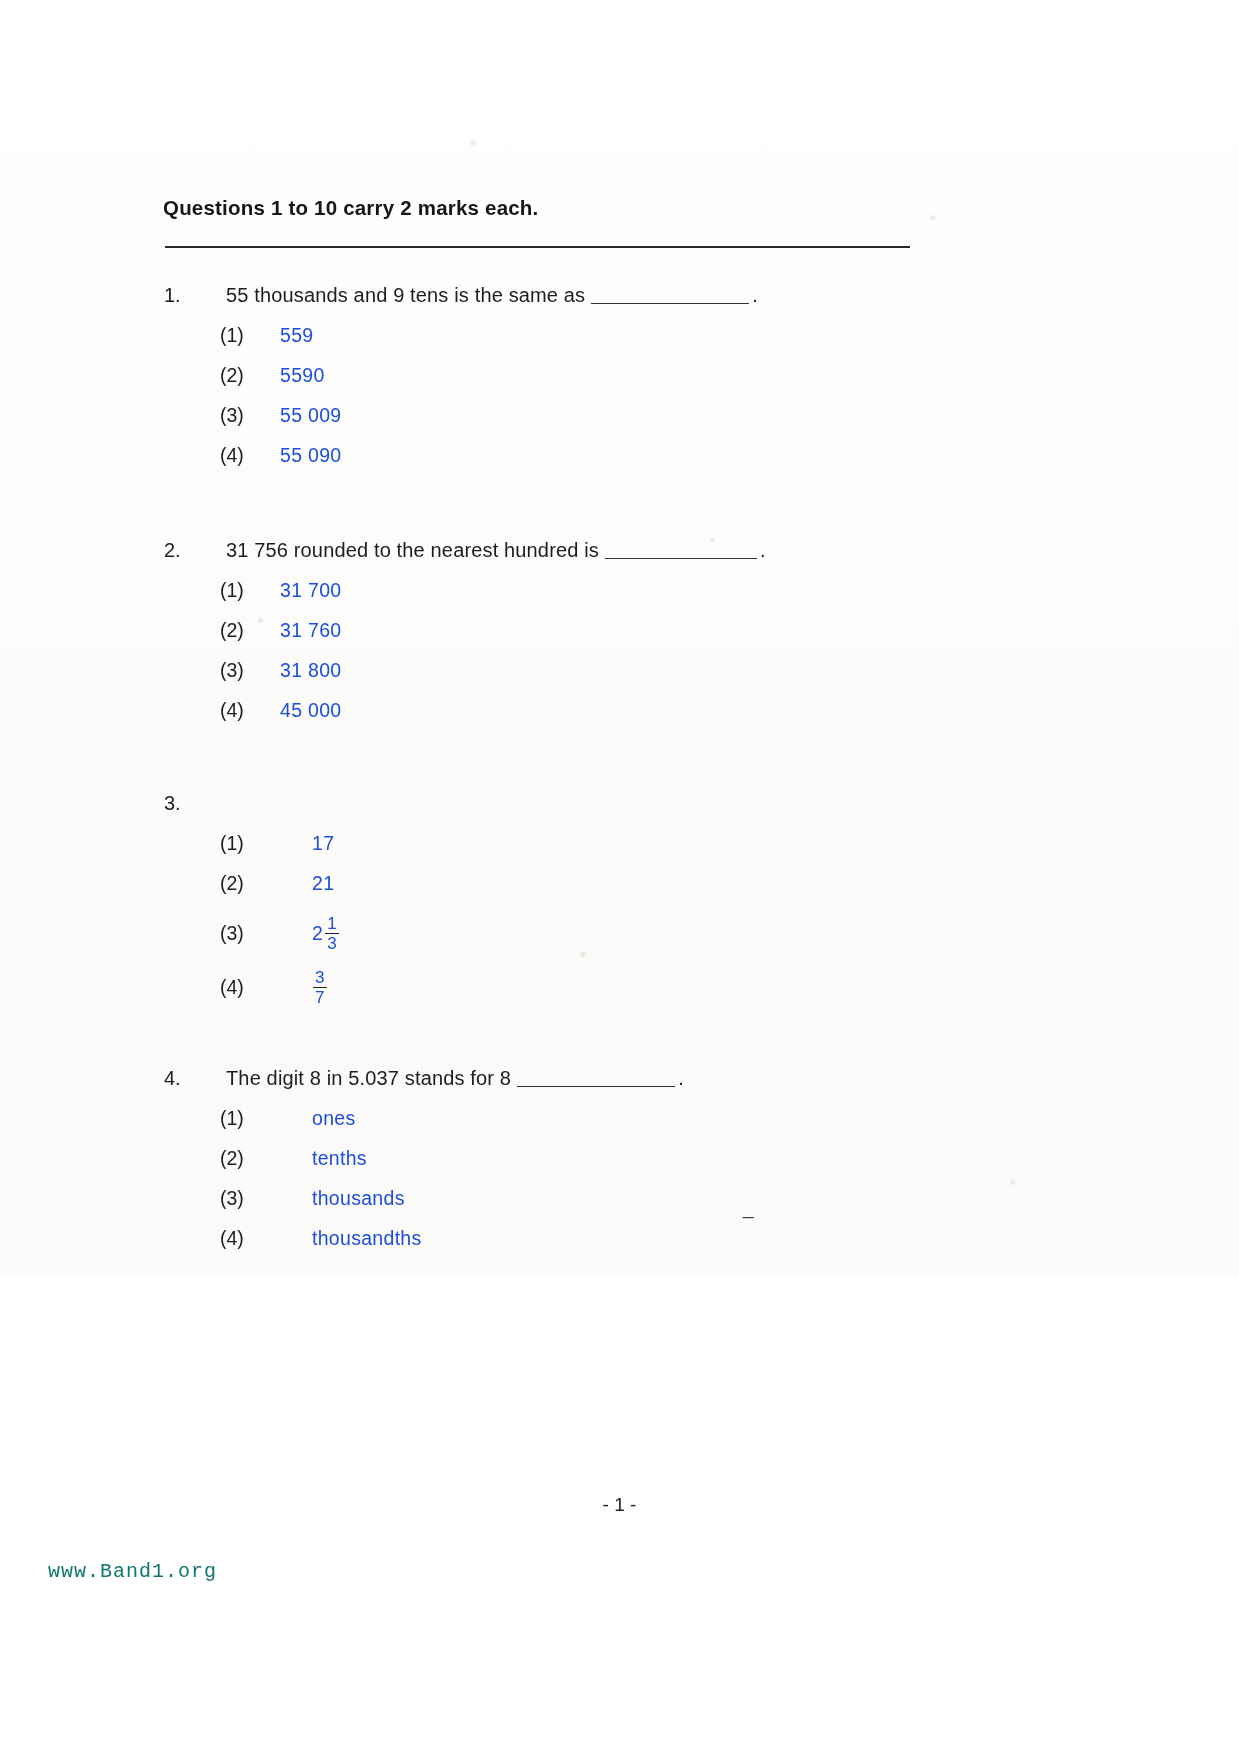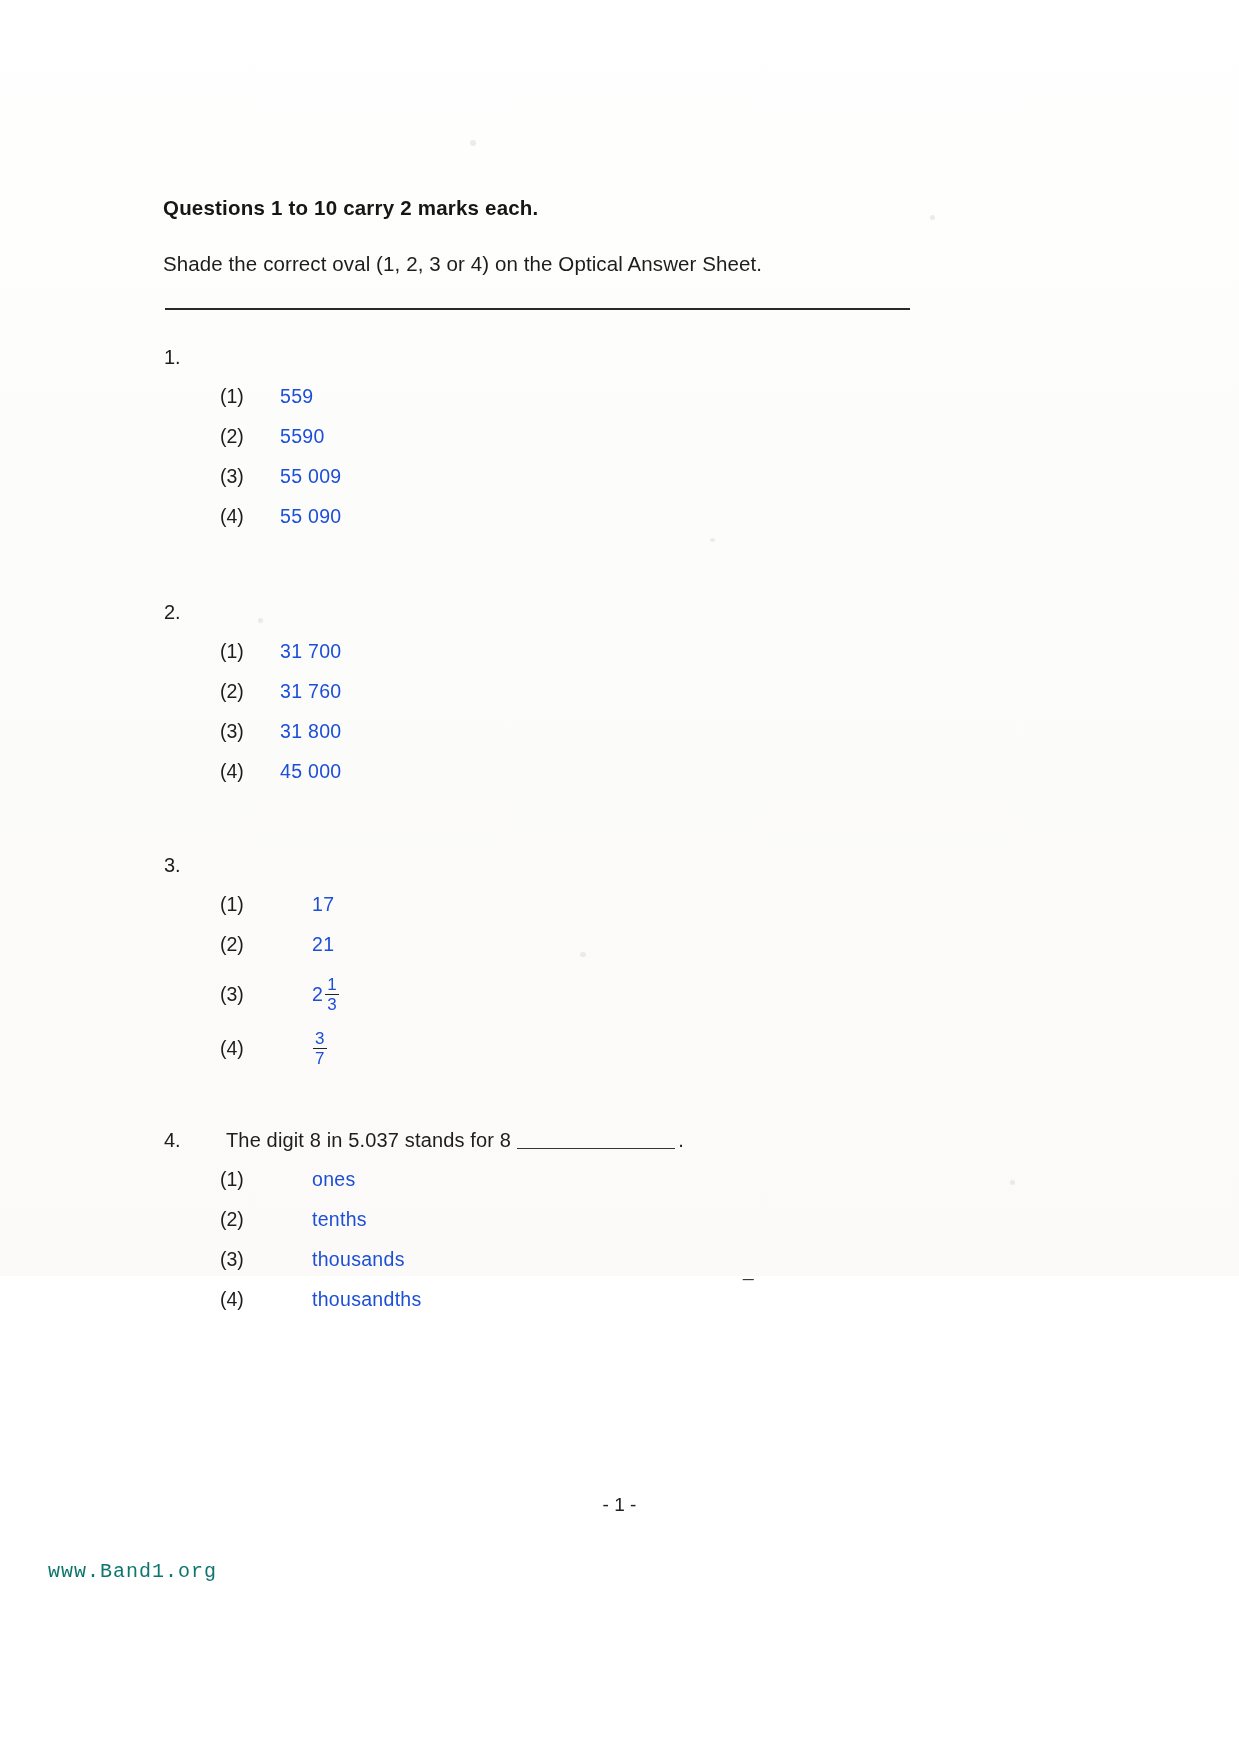--- a/index.html
+++ b/index.html
@@ -177,27 +177,29 @@
   <div class="speck" style="left:930px;top:215px;width:5px;height:5px;"></div>
   <div class="speck" style="left:710px;top:538px;width:5px;height:4px;"></div>
   <div class="speck" style="left:258px;top:618px;width:5px;height:5px;"></div>
   <div class="speck" style="left:580px;top:952px;width:6px;height:5px;"></div>
   <div class="speck" style="left:1010px;top:1180px;width:5px;height:5px;"></div>
 
   <div class="content">
 
     <div class="header-bold">Questions 1 to 10 carry 2 marks each.</div>
 
-    <div class="instr">Shade the correct oval (1, 2, 3 or 4) on the Optical Answer Sheet.</div>
 
     <div class="rule"></div>
 
     <div class="q-block" style="margin-top:36px;">
       <div class="q-row">
         <div class="q-num">1.</div>
+        <div class="q-text">
+          <span>55 thousands and 9 tens is the same as</span><span class="blank"></span><span>.</span>
+        </div>
       </div>
       <div class="options">
         <div class="opt">
           <span class="opt-label">(1)</span>
           <span class="opt-val">559</span>
         </div>
         <div class="opt">
           <span class="opt-label">(2)</span>
           <span class="opt-val">5590</span>
         </div>
@@ -208,20 +210,23 @@
         <div class="opt">
           <span class="opt-label">(4)</span>
           <span class="opt-val">55 090</span>
         </div>
       </div>
     </div>
 
     <div class="q-block" style="margin-top:72px;">
       <div class="q-row">
         <div class="q-num">2.</div>
+        <div class="q-text">
+          <span>31 756 rounded to the nearest hundred is</span><span class="blank short"></span><span>.</span>
+        </div>
       </div>
       <div class="options">
         <div class="opt">
           <span class="opt-label">(1)</span>
           <span class="opt-val">31 700</span>
         </div>
         <div class="opt">
           <span class="opt-label">(2)</span>
           <span class="opt-val">31 760</span>
         </div>

